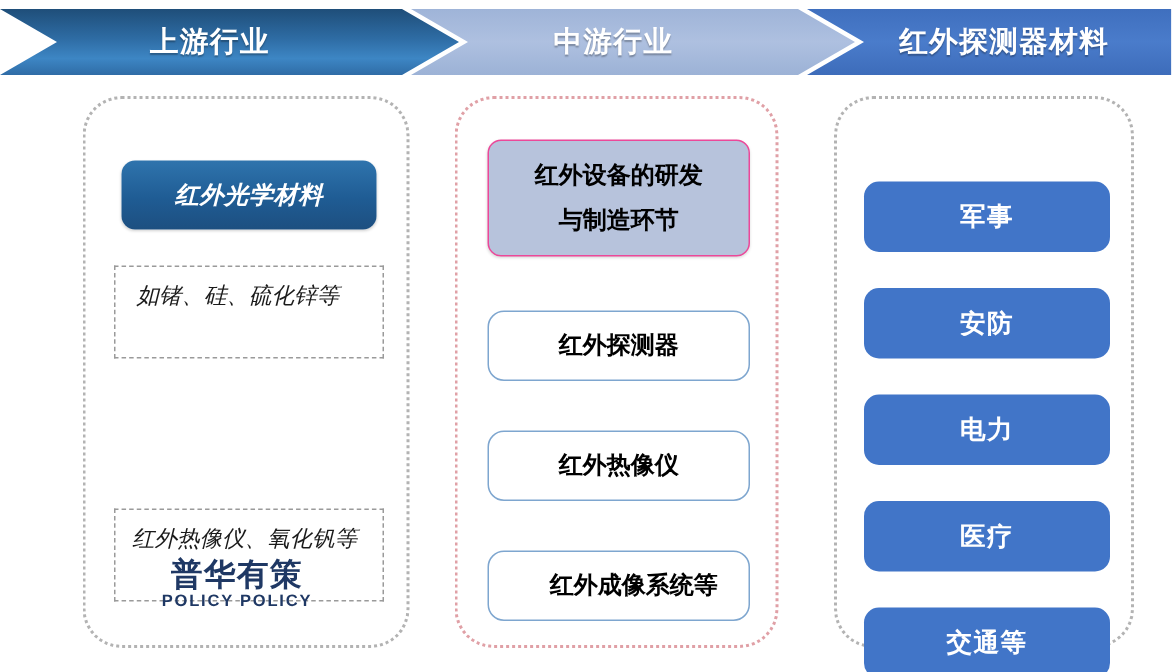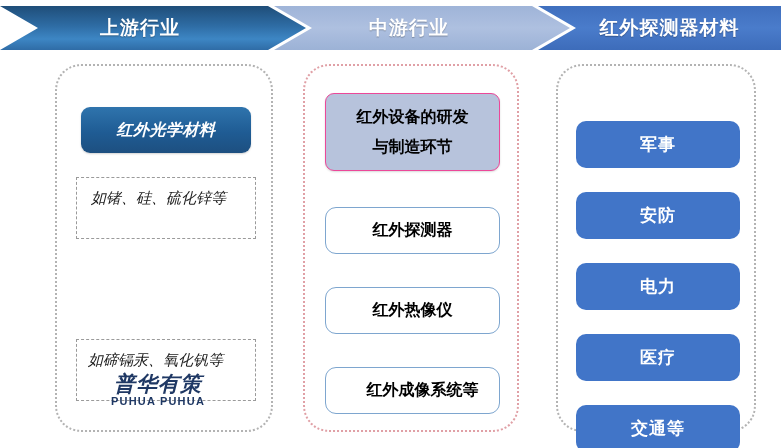--- a/index.html
+++ b/index.html
@@ -195,21 +195,20 @@
     text-align: center;
     pointer-events: none;
     user-select: none;
   }
   #watermark-cn {
     font-size: 21px;
     font-weight: bold;
     color: #1f3864;
     letter-spacing: 1px;
     line-height: 1;
-    font-style: italic;
   }
   #watermark-en {
     font-size: 11px;
     font-weight: bold;
     color: #1f3864;
     letter-spacing: 1.2px;
     line-height: 1.4;
   }
 </style>
 </head>
@@ -218,21 +217,21 @@
 <div id="header-band">
   <div class="chevron" id="chevron-upstream">上游行业</div>
   <div class="chevron" id="chevron-midstream">中游行业</div>
   <div class="chevron" id="chevron-downstream">红外探测器材料</div>
 </div>
 
 <div class="column" id="column-upstream">
   <div class="up-head" id="up-head-optical">红外光学材料</div>
   <div class="up-body" id="up-body-optical">如锗、硅、硫化锌等</div>
 
-  <div class="up-body" id="up-body-detector">如碲镉汞、氧化钒等</div>
+  <div class="up-body" id="up-body-detector">红外热像仪、氧化钒等</div>
 </div>
 
 <div class="column" id="column-midstream">
   <div id="mid-box-main">
     <span>红外设备的研发</span>
     <span>与制造环节</span>
   </div>
   <div class="mid-box" id="mid-box-thermal">红外热像仪</div>
   <div class="mid-box" id="mid-box-detector">红外探测器</div>
   <div class="mid-box" id="mid-box-imaging">红外成像系统等</div>
@@ -241,14 +240,14 @@
 <div class="column" id="column-downstream">
   <div class="down-box" id="down-box-military">军事</div>
   <div class="down-box" id="down-box-security">安防</div>
   <div class="down-box" id="down-box-power">电力</div>
   <div class="down-box" id="down-box-medical">医疗</div>
   <div class="down-box" id="down-box-transport">交通等</div>
 </div>
 
 <div id="watermark">
   <div id="watermark-cn">普华有策</div>
-  <div id="watermark-en">PUHUA PUHUA</div>
+  <div id="watermark-en">POLICY POLICY</div>
 </div>
 
 </body></html>

